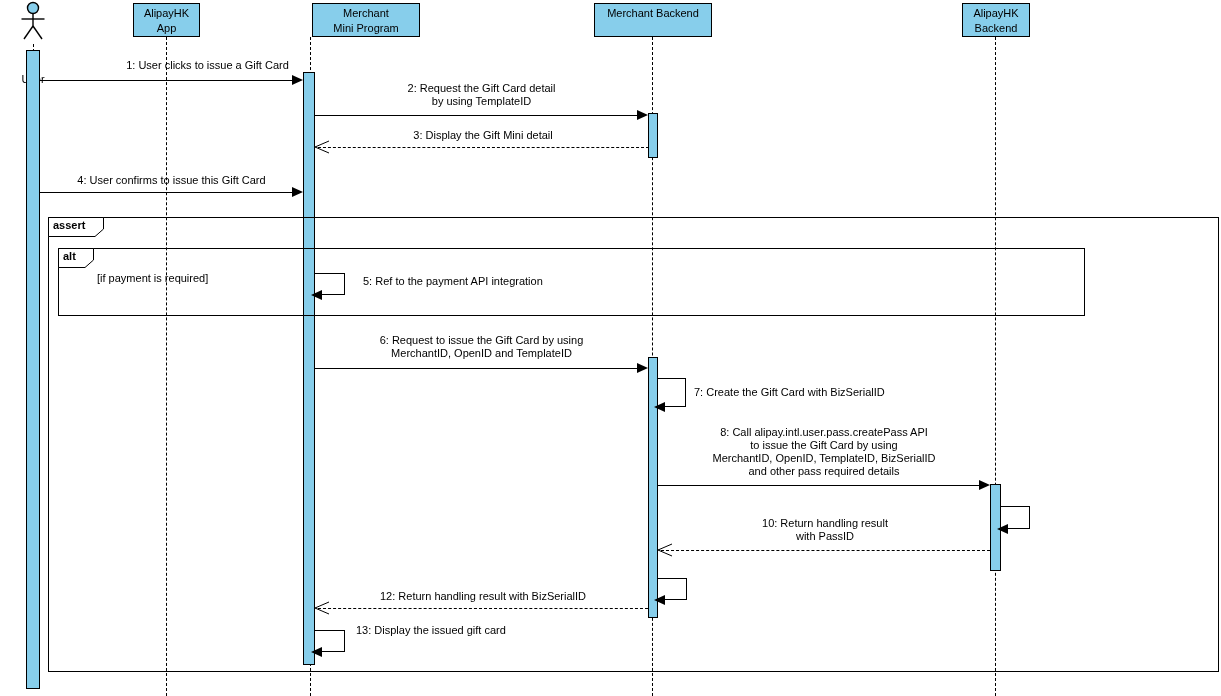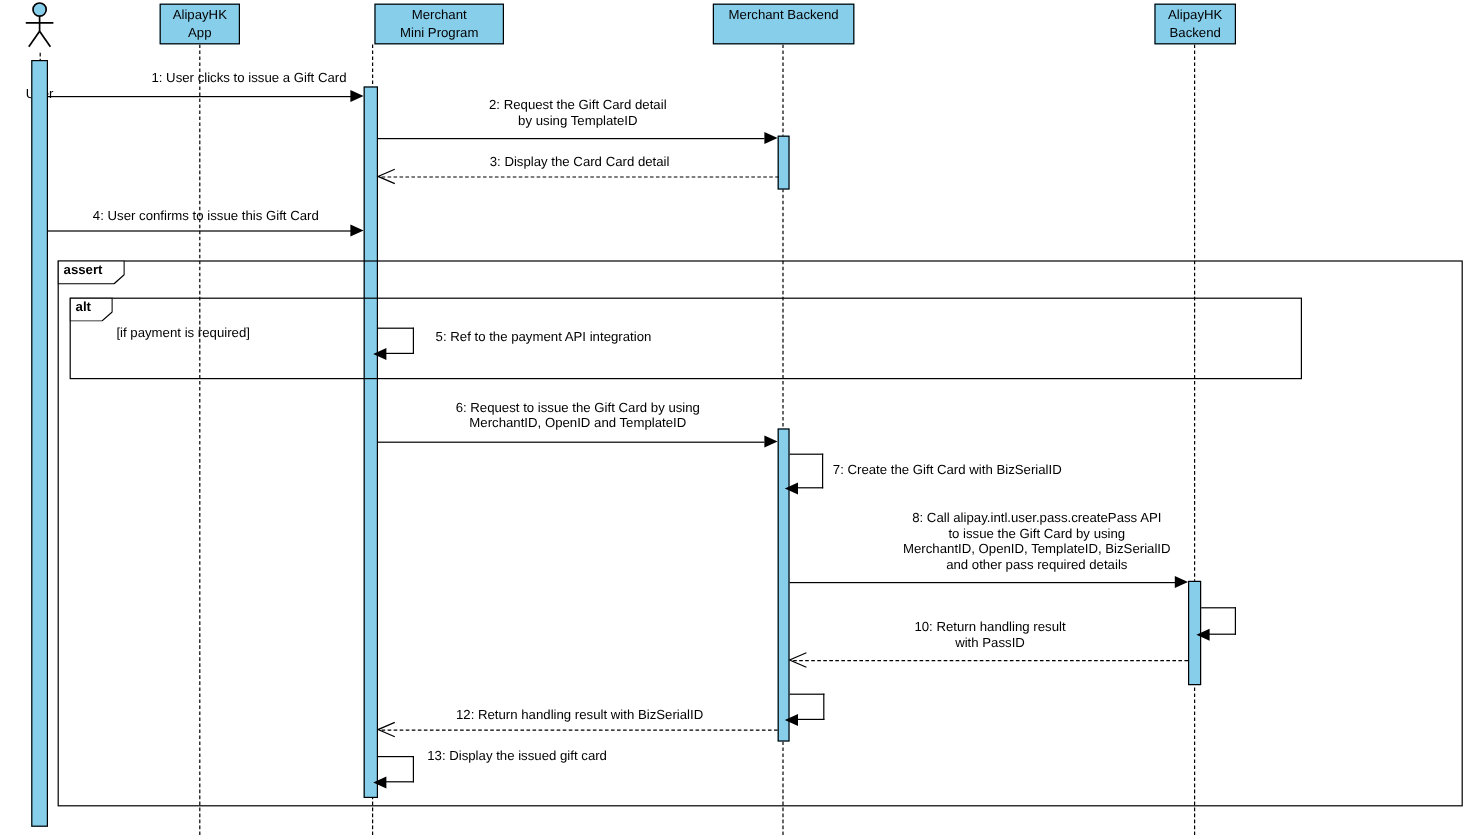--- a/index.html
+++ b/index.html
@@ -97,21 +97,21 @@
 
   <div class="msg-label" style="left:40px;width:263px;top:59px;margin-left:36px;">1: User clicks to issue a Gift Card</div>
   <div class="msg-line" style="left:40px;top:80px;width:253px;"></div>
   <div class="arr-r" style="left:292px;top:75px;"></div>
 
   <div class="msg-label" style="left:315px;width:333px;top:82px;">2: Request the Gift Card detail
 by using TemplateID</div>
   <div class="msg-line" style="left:315px;top:115px;width:322px;"></div>
   <div class="arr-r" style="left:637px;top:110px;"></div>
 
-  <div class="msg-label" style="left:317px;width:332px;top:129px;">3: Display the Card Card detail</div>
+  <div class="msg-label" style="left:317px;width:332px;top:129px;">3: Display the Gift Mini detail</div>
   <div class="msg-line dashed" style="left:318px;top:147px;width:331px;"></div>
   <svg class="chev" style="left:314px;top:140px;" width="16" height="14" viewBox="0 0 16 14">
     <path d="M15 1 L1 7 L15 13" fill="none" stroke="#000" stroke-width="1"></path>
   </svg>
 
   <div class="msg-label" style="left:40px;width:263px;top:174px;">4: User confirms to issue this Gift Card</div>
   <div class="msg-line" style="left:40px;top:192px;width:253px;"></div>
   <div class="arr-r" style="left:292px;top:187px;"></div>
 
   <div class="self-loop" style="left:315px;top:273px;width:30px;height:22px;">
@@ -122,21 +122,21 @@
   <div class="msg-label" style="left:315px;width:333px;top:334px;">6: Request to issue the Gift Card by using
 MerchantID, OpenID and TemplateID</div>
   <div class="msg-line" style="left:315px;top:368px;width:322px;"></div>
   <div class="arr-r" style="left:637px;top:363px;"></div>
 
   <div class="self-loop" style="left:658px;top:378px;width:28px;height:29px;">
     <div class="arr-l"></div>
   </div>
   <div class="msg-label left" style="left:694px;top:386px;">7: Create the Gift Card with BizSerialID</div>
 
-  <div class="msg-label" style="left:658px;width:332px;top:426px;padding-left:40px;">8: Call alipay.intl.user.pass.createPass API
+  <div class="msg-label" style="left:658px;width:332px;top:426px;">8: Call alipay.intl.user.pass.createPass API
 to issue the Gift Card by using
 MerchantID, OpenID, TemplateID, BizSerialID
 and other pass required details</div>
   <div class="msg-line" style="left:658px;top:485px;width:322px;"></div>
   <div class="arr-r" style="left:979px;top:480px;"></div>
 
   <div class="self-loop" style="left:1001px;top:506px;width:29px;height:23px;">
     <div class="arr-l"></div>
   </div>
 

